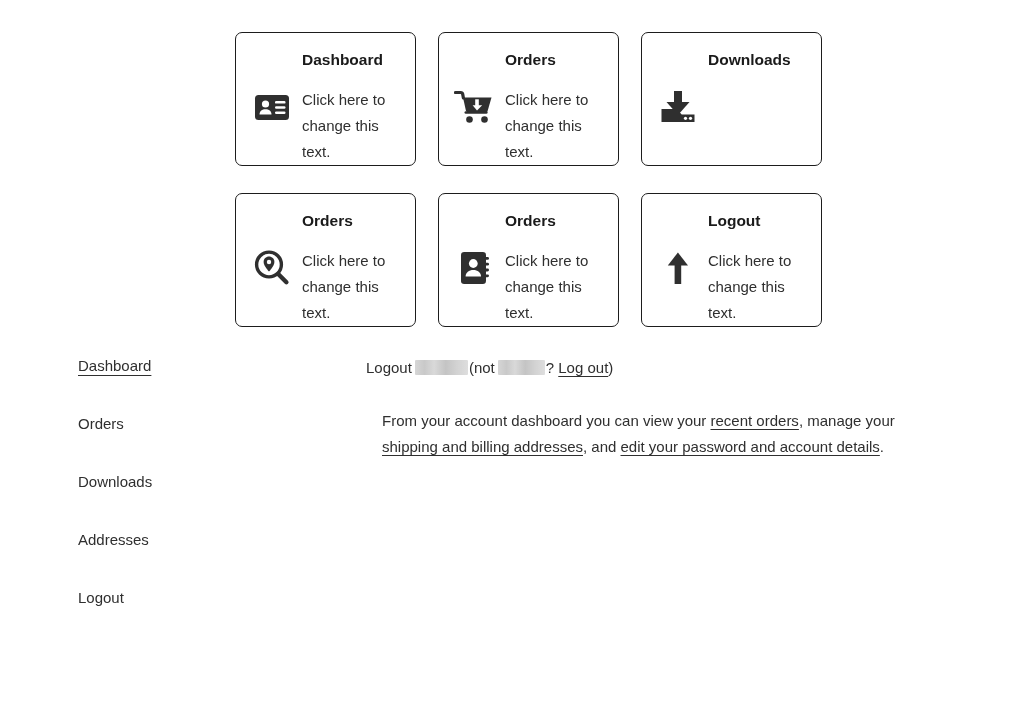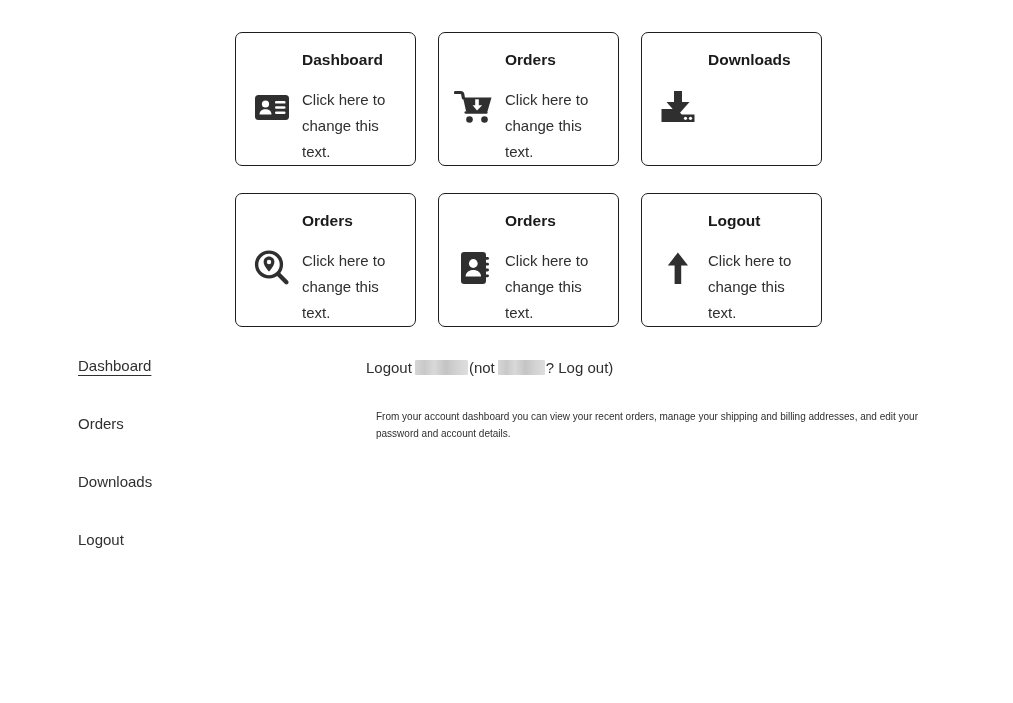--- a/index.html
+++ b/index.html
@@ -114,29 +114,30 @@
     background: linear-gradient(
       90deg,
       #d6d6d6 0%, #c9c9c9 18%, #d9d9d9 36%,
       #c4c4c4 58%, #d2d2d2 78%, #dedede 100%);
     filter: blur(0.6px);
   }
   .redaction.r-1 { width: 53px; margin: 0 1px 0 3px; }
   .redaction.r-2 { width: 47px; margin: 0 1px 0 3px; }
 
   .intro {
-    font-size: 10px;
+    font-size: 15px;
     line-height: 1.78;
-    margin: 10px;
+    margin: 16px;
     color: #2f2f2f;
   }
 
   a.inline-link,
   .inline-link {
     color: #2f2f2f;
+    text-decoration: underline;
     text-underline-offset: 2.5px;
     cursor: pointer;
   }
 </style>
 </head>
 <body>
 
 <div class="cards-region">
 
   <div class="card-row row-1">
@@ -241,20 +242,21 @@
       </div>
     </div>
 
   </div>
 </div>
 
 <nav class="account-nav">
   <div class="nav-item is-active">Dashboard</div>
   <div class="nav-item">Orders</div>
   <div class="nav-item">Downloads</div>
+  <div class="nav-item">Addresses</div>
   <div class="nav-item">Logout</div>
 </nav>
 
 <main class="account-content">
 
   <p class="greeting"><span>Logout</span><span class="redaction r-1"></span><span>(not</span><span class="redaction r-2"></span><span>?</span>&nbsp;<span class="inline-link">Log out</span><span>)</span></p>
 
   <p class="intro"><span>From your account dashboard you can view your </span><span class="inline-link">recent orders</span><span>, manage your </span><span class="inline-link">shipping and billing addresses</span><span>, and </span><span class="inline-link">edit your password and account details</span><span>.</span></p>
 
 </main>

